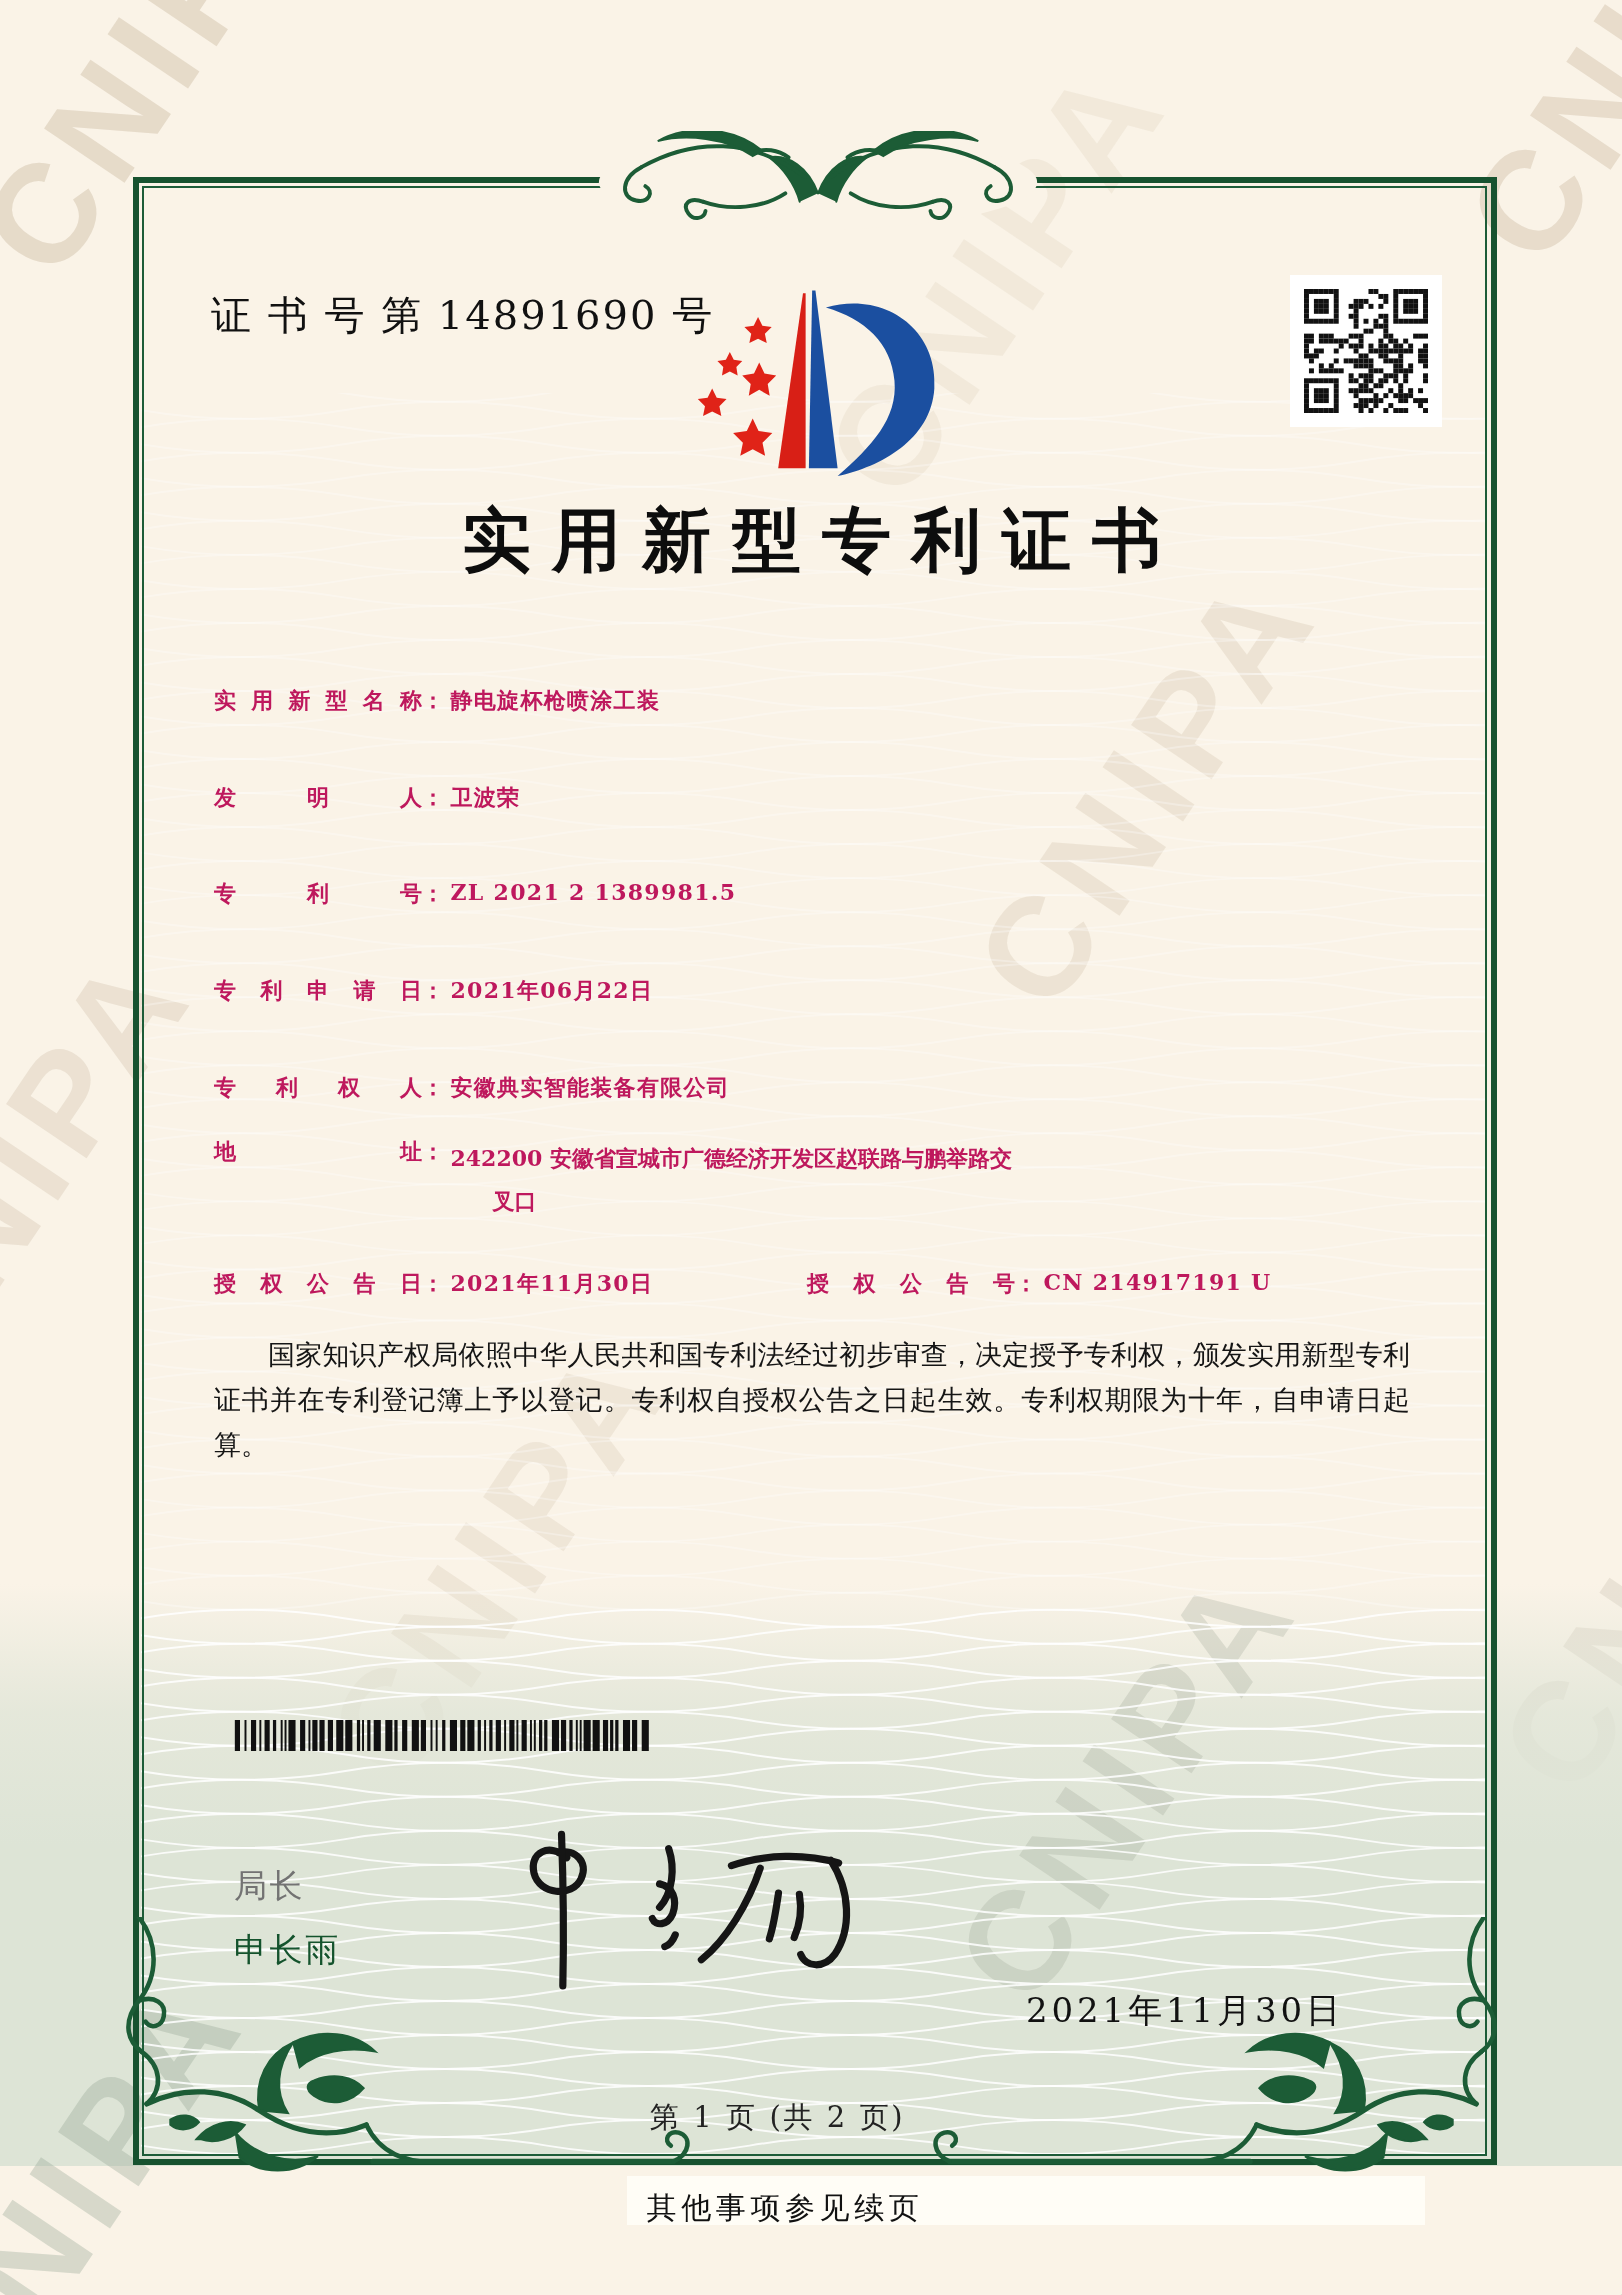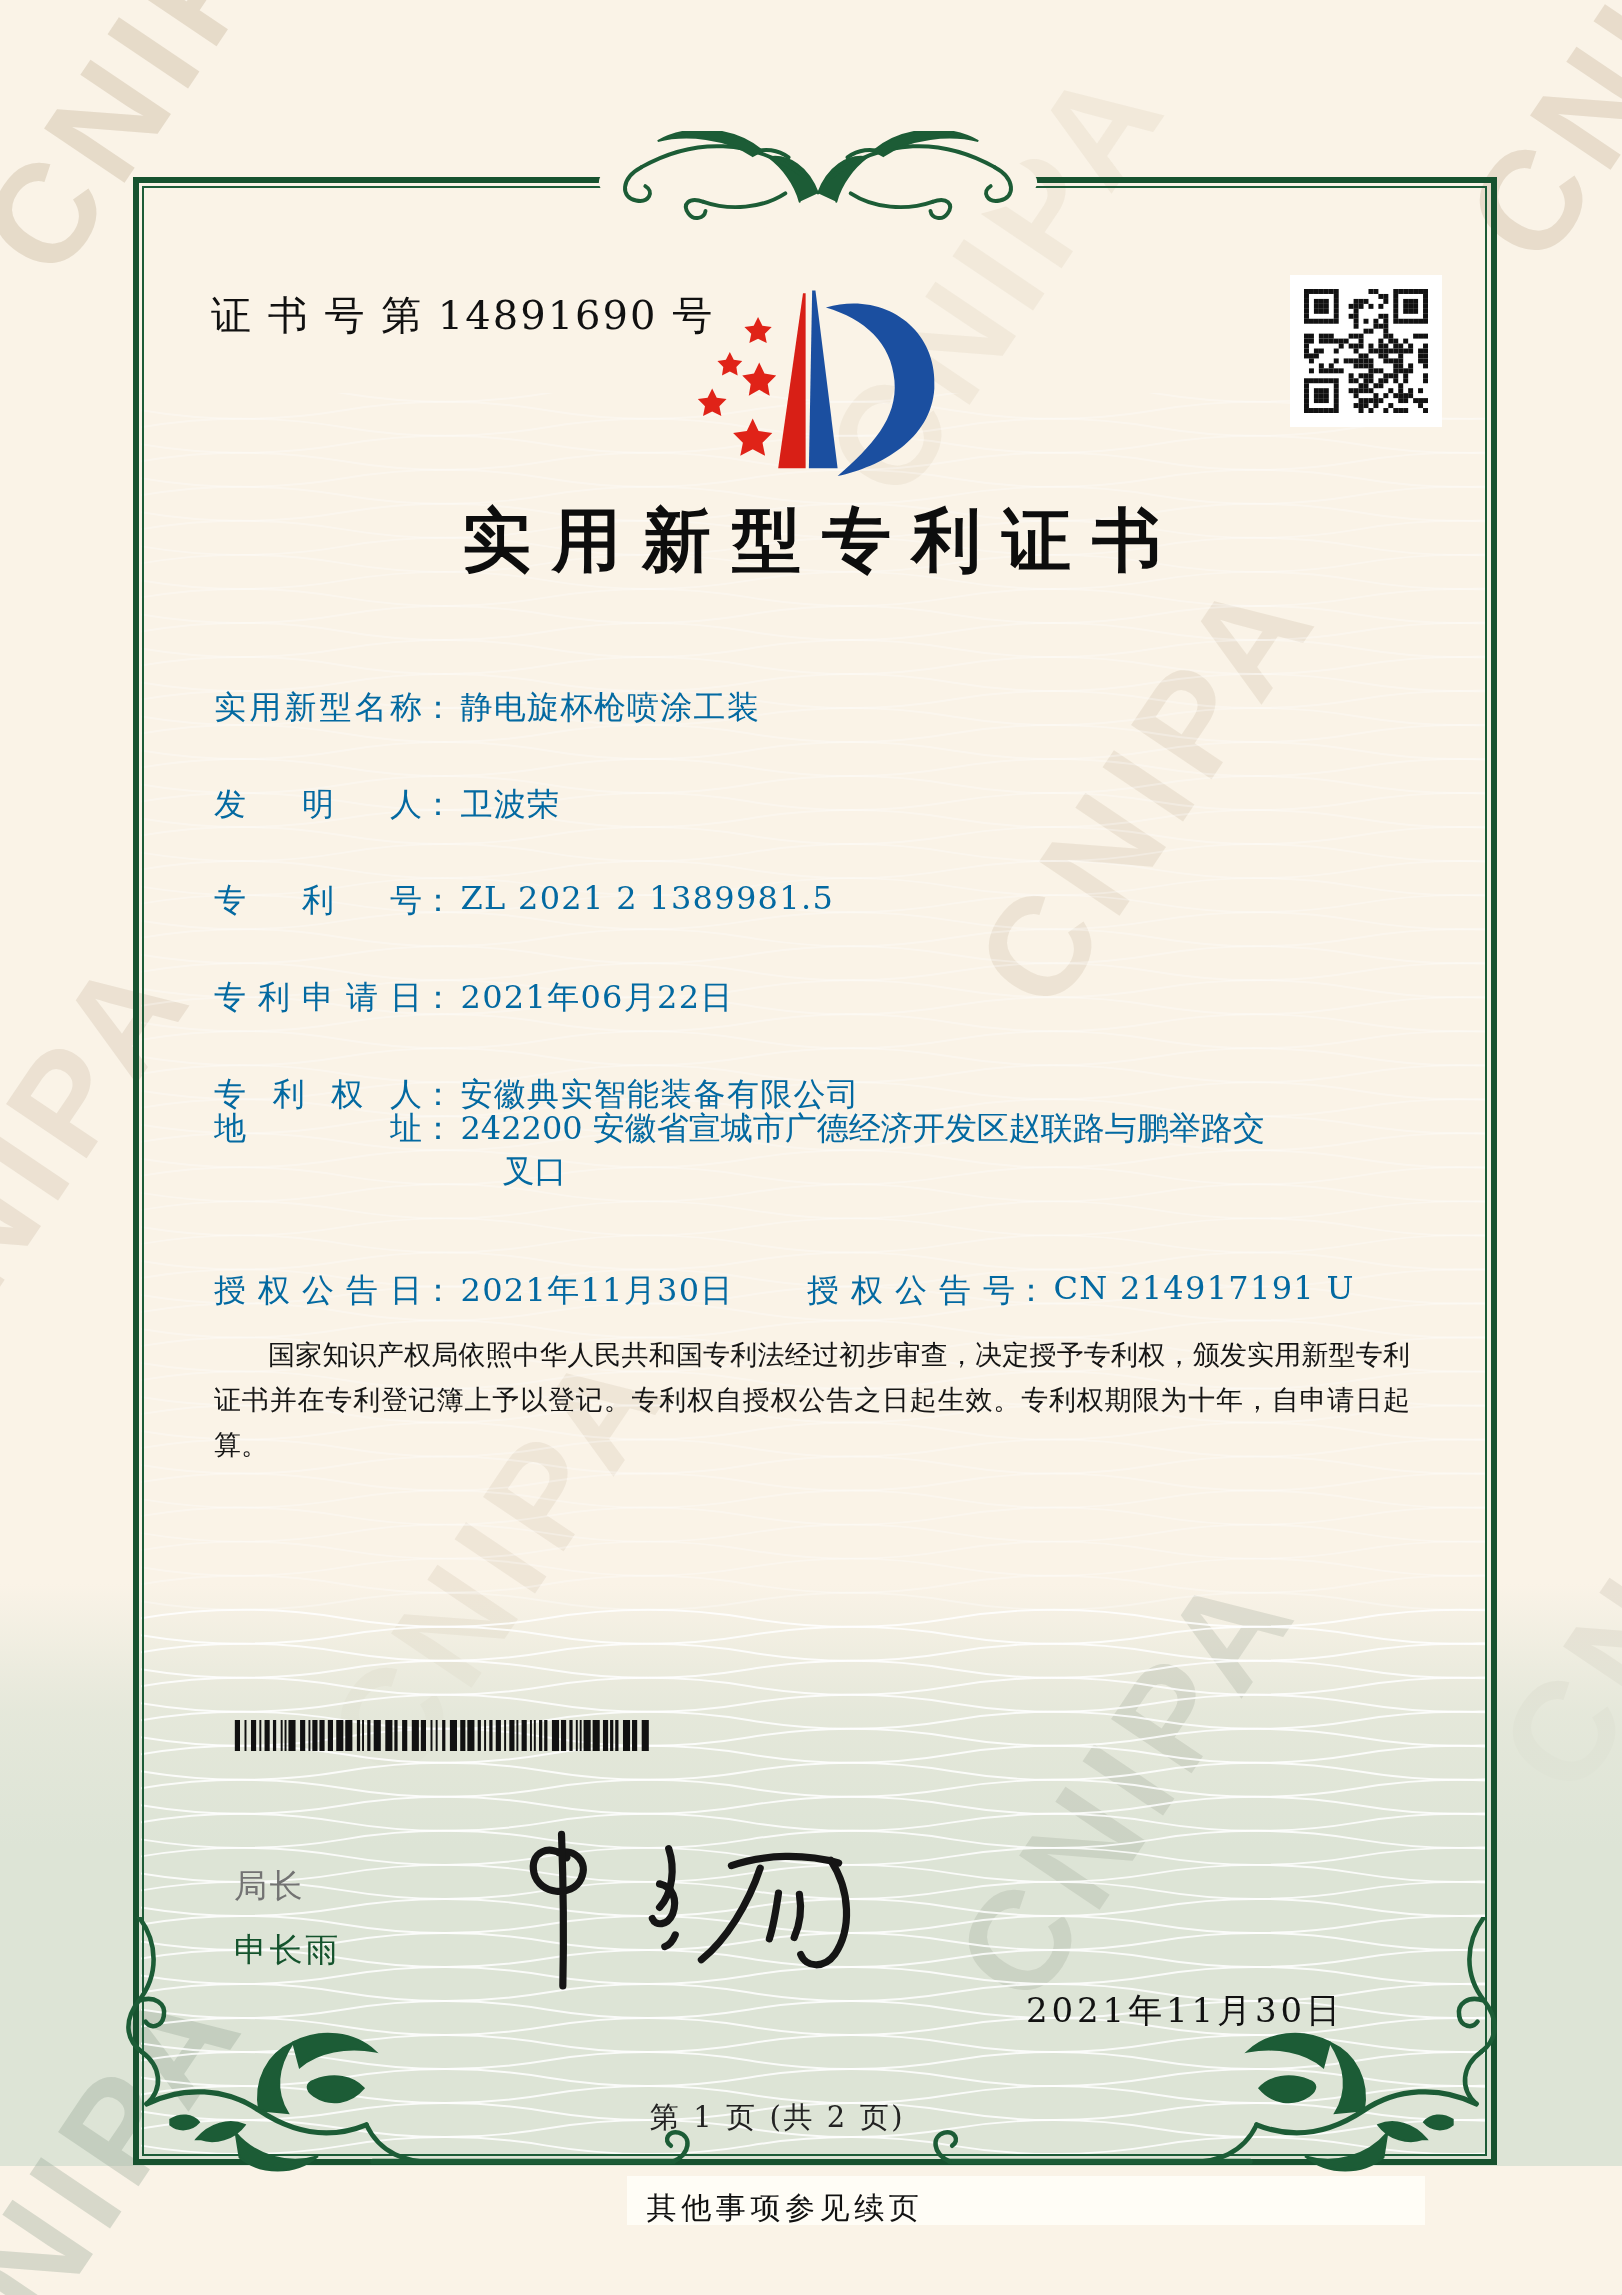--- a/index.html
+++ b/index.html
@@ -22,21 +22,21 @@
 
   .cert-no{position:absolute;left:211px;top:288px;font-size:40px;color:#111;letter-spacing:2px;}
 
   .logo{position:absolute;left:661px;top:250px;}
   .qr-box{position:absolute;left:1290px;top:275px;width:152px;height:152px;background:#fff;}
   .qr-box svg{position:absolute;left:13.7px;top:13.7px;}
 
   .title{position:absolute;left:0;right:0;top:495px;text-align:center;font-size:69px;font-weight:bold;
          color:#0d0d0d;letter-spacing:21px;text-indent:21px;}
 
-  .frow{position:absolute;left:214px;font-size:32px;color:#0369a1;white-space:nowrap;}
+  .frow{position:absolute;left:214px;font-size:22px;color:#be185d;white-space:nowrap;font-weight:bold;}
   .flabel{display:inline-block;width:208px;text-align:justify;text-align-last:justify;vertical-align:top;}
   .fcolon{display:inline-block;vertical-align:top;}
   .fvalue{display:inline-block;margin-left:6.5px;vertical-align:top;letter-spacing:1.3px;}
   .addr-wrap{display:inline-block;margin-left:6.5px;vertical-align:top;line-height:43px;white-space:normal;width:982px;}
   .addr-l2{margin-left:42px;}
   .grant2{position:absolute;left:593px;top:0;} 
 
   .body-text{position:absolute;left:214px;top:1332px;width:1196px;font-size:27px;line-height:45px;
              color:#151515;text-align:justify;}
   .body-text p{margin:0;text-indent:2em;}
@@ -560,21 +560,21 @@
   </div>
   <div class="frow" style="top:879px">
     <span class="flabel">专利号</span><span class="fcolon">：</span><span class="fvalue">ZL 2021 2 1389981.5</span>
   </div>
   <div class="frow" style="top:976px">
     <span class="flabel">专利申请日</span><span class="fcolon">：</span><span class="fvalue">2021年06月22日</span>
   </div>
   <div class="frow" style="top:1073px">
     <span class="flabel">专利权人</span><span class="fcolon">：</span><span class="fvalue">安徽典实智能装备有限公司</span>
   </div>
-  <div class="frow" style="top:1107px">
+  <div class="frow" style="top:1137px">
     <span class="flabel">地址</span><span class="fcolon">：</span><span class="addr-wrap"><span>242200 安徽省宣城市广德经济开发区赵联路与鹏举路交</span><br><span class="addr-l2">叉口</span></span>
   </div>
   <div class="frow" style="top:1269px">
     <span class="flabel">授权公告日</span><span class="fcolon">：</span><span class="fvalue">2021年11月30日</span>
     <span class="grant2">
       <span class="flabel">授权公告号</span><span class="fcolon">：</span><span class="fvalue">CN 214917191 U</span>
     </span>
   </div>
 
   <div class="body-text">

